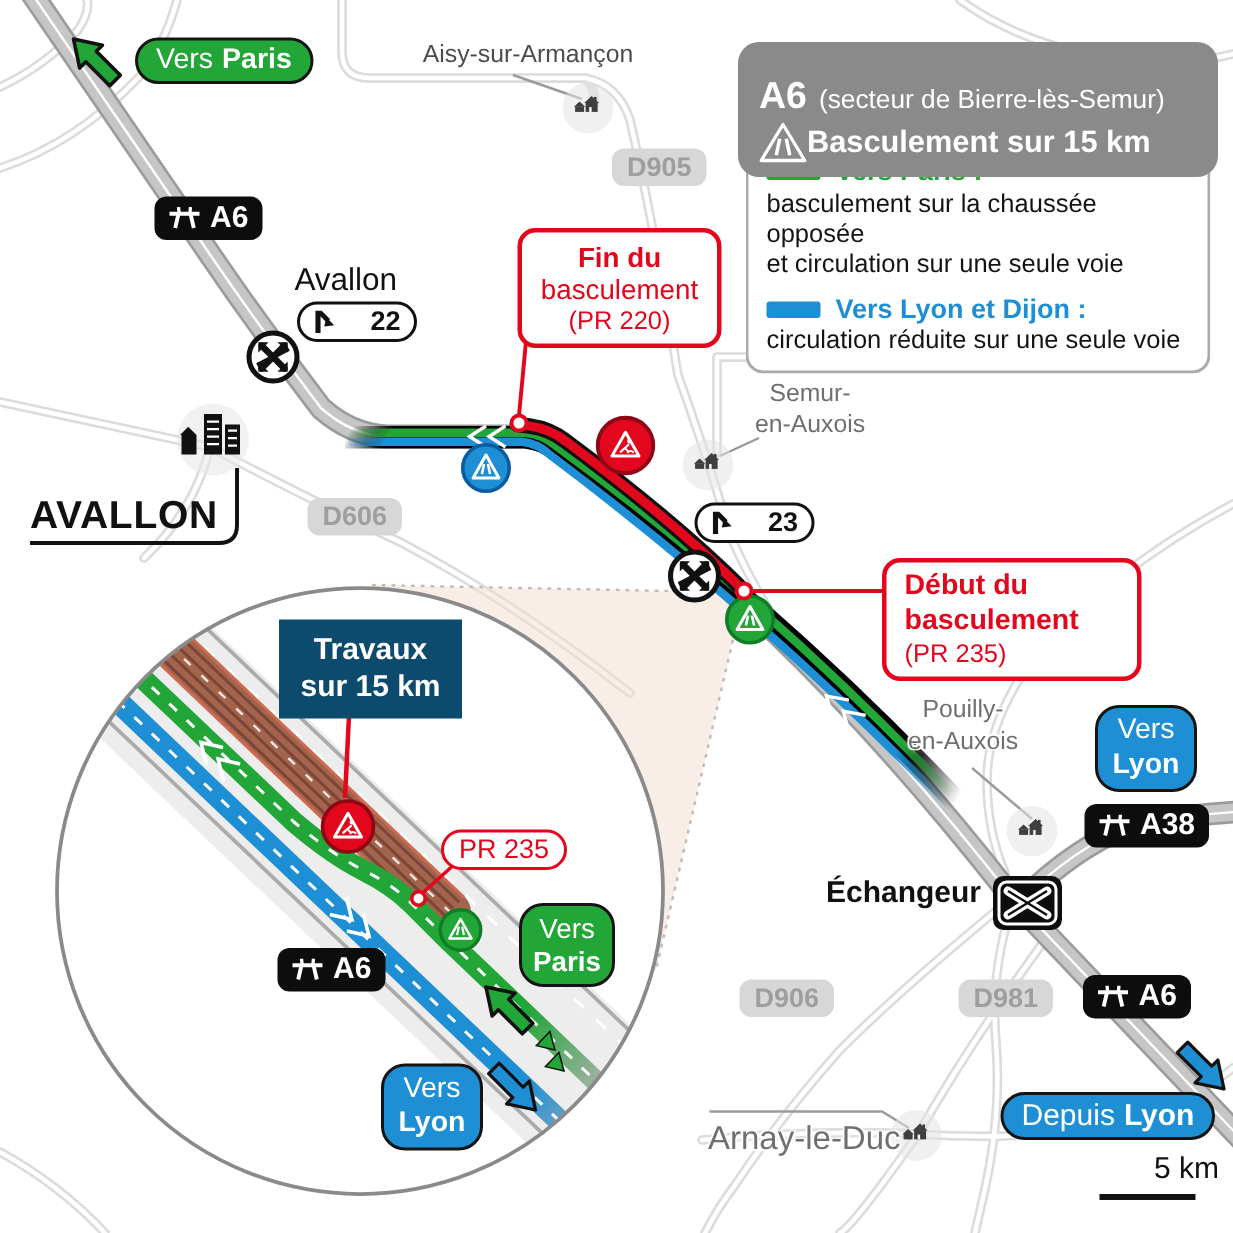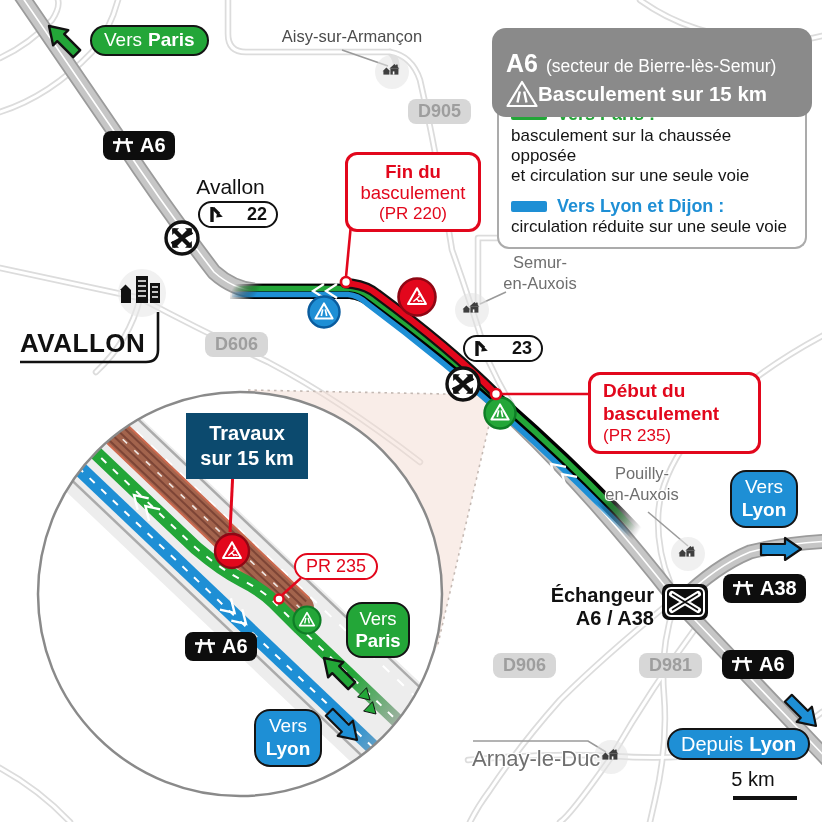--- a/index.html
+++ b/index.html
@@ -381,34 +381,33 @@
 <div class="abs vlabel halo" style="left:592px;top:463px;width:100px;">
   <div>Pouilly-</div>
   <div>en-Auxois</div>
 </div>
 
 <div class="abs dirbadge blue col" style="left:730px;top:470px;width:68px;font-size:19px;">
   <span>Vers</span>
       <span class="b">Lyon</span>
 </div>
 
-<div class="abs abadge" style="left:723px;top:574px;">
+<div class="abs abadge" style="left:723px;top:536px;">
   <svg width="22" height="15" viewBox="0 0 22 15">
         <g stroke="#fff" fill="none">
           <path d="M1,4.5 H21" stroke-width="2.6"></path>
           <path d="M7,4.5 L4.8,14 M15,4.5 L17.2,14" stroke-width="2.6"></path>
           <path d="M7.4,4 L7,0 M14.6,4 L15,0" stroke-width="2.2"></path>
         </g>
       </svg>
   <span>A38</span>
 </div>
 
 <div class="abs halo" style="left:520px;top:584px;width:134px;text-align:right;font-weight:bold;font-size:20px;color:#111;line-height:1.15;">
   <div>Échangeur</div>
-  <div>A6 / A38</div>
 </div>
 
 <div class="abs dbadge" style="left:493px;top:653px;">D906</div>
 <div class="abs dbadge" style="left:639px;top:653px;">D981</div>
 
 <div class="abs abadge" style="left:722px;top:650px;">
   <svg width="22" height="15" viewBox="0 0 22 15">
         <g stroke="#fff" fill="none">
           <path d="M1,4.5 H21" stroke-width="2.6"></path>
           <path d="M7,4.5 L4.8,14 M15,4.5 L17.2,14" stroke-width="2.6"></path>
@@ -418,21 +417,21 @@
   <span>A6</span>
 </div>
 
 <div class="abs dirbadge blue" style="left:667px;top:728px;font-size:20px;">
   <span>Depuis</span>
       <span class="b">Lyon</span>
 </div>
 
 <div class="abs halo" style="left:472px;top:746px;font-size:22px;color:#6f6f6f;">Arnay-le-Duc</div>
 
-<div class="abs" style="left:721px;top:768px;width:64px;text-align:center;font-size:20px;color:#111;">5 km</div>
+<div class="abs" style="left:759px;top:768px;width:64px;text-align:center;font-size:20px;color:#111;">5 km</div>
 
 <div class="abs" style="left:186px;top:413px;width:122px;background:#0c4a6e;color:#fff;border-radius:0;text-align:center;font-weight:bold;font-size:20px;line-height:1.25;padding:8px 0;">
   <div>Travaux</div>
   <div>sur 15 km</div>
 </div>
 
 <div class="abs" style="left:294px;top:553px;background:#fff;border:2.5px solid #e2071c;border-radius:16px;color:#e2071c;font-size:18px;padding:1px 10px;">PR 235</div>
 
 <div class="abs abadge" style="left:185px;top:632px;">
   <svg width="22" height="15" viewBox="0 0 22 15">

